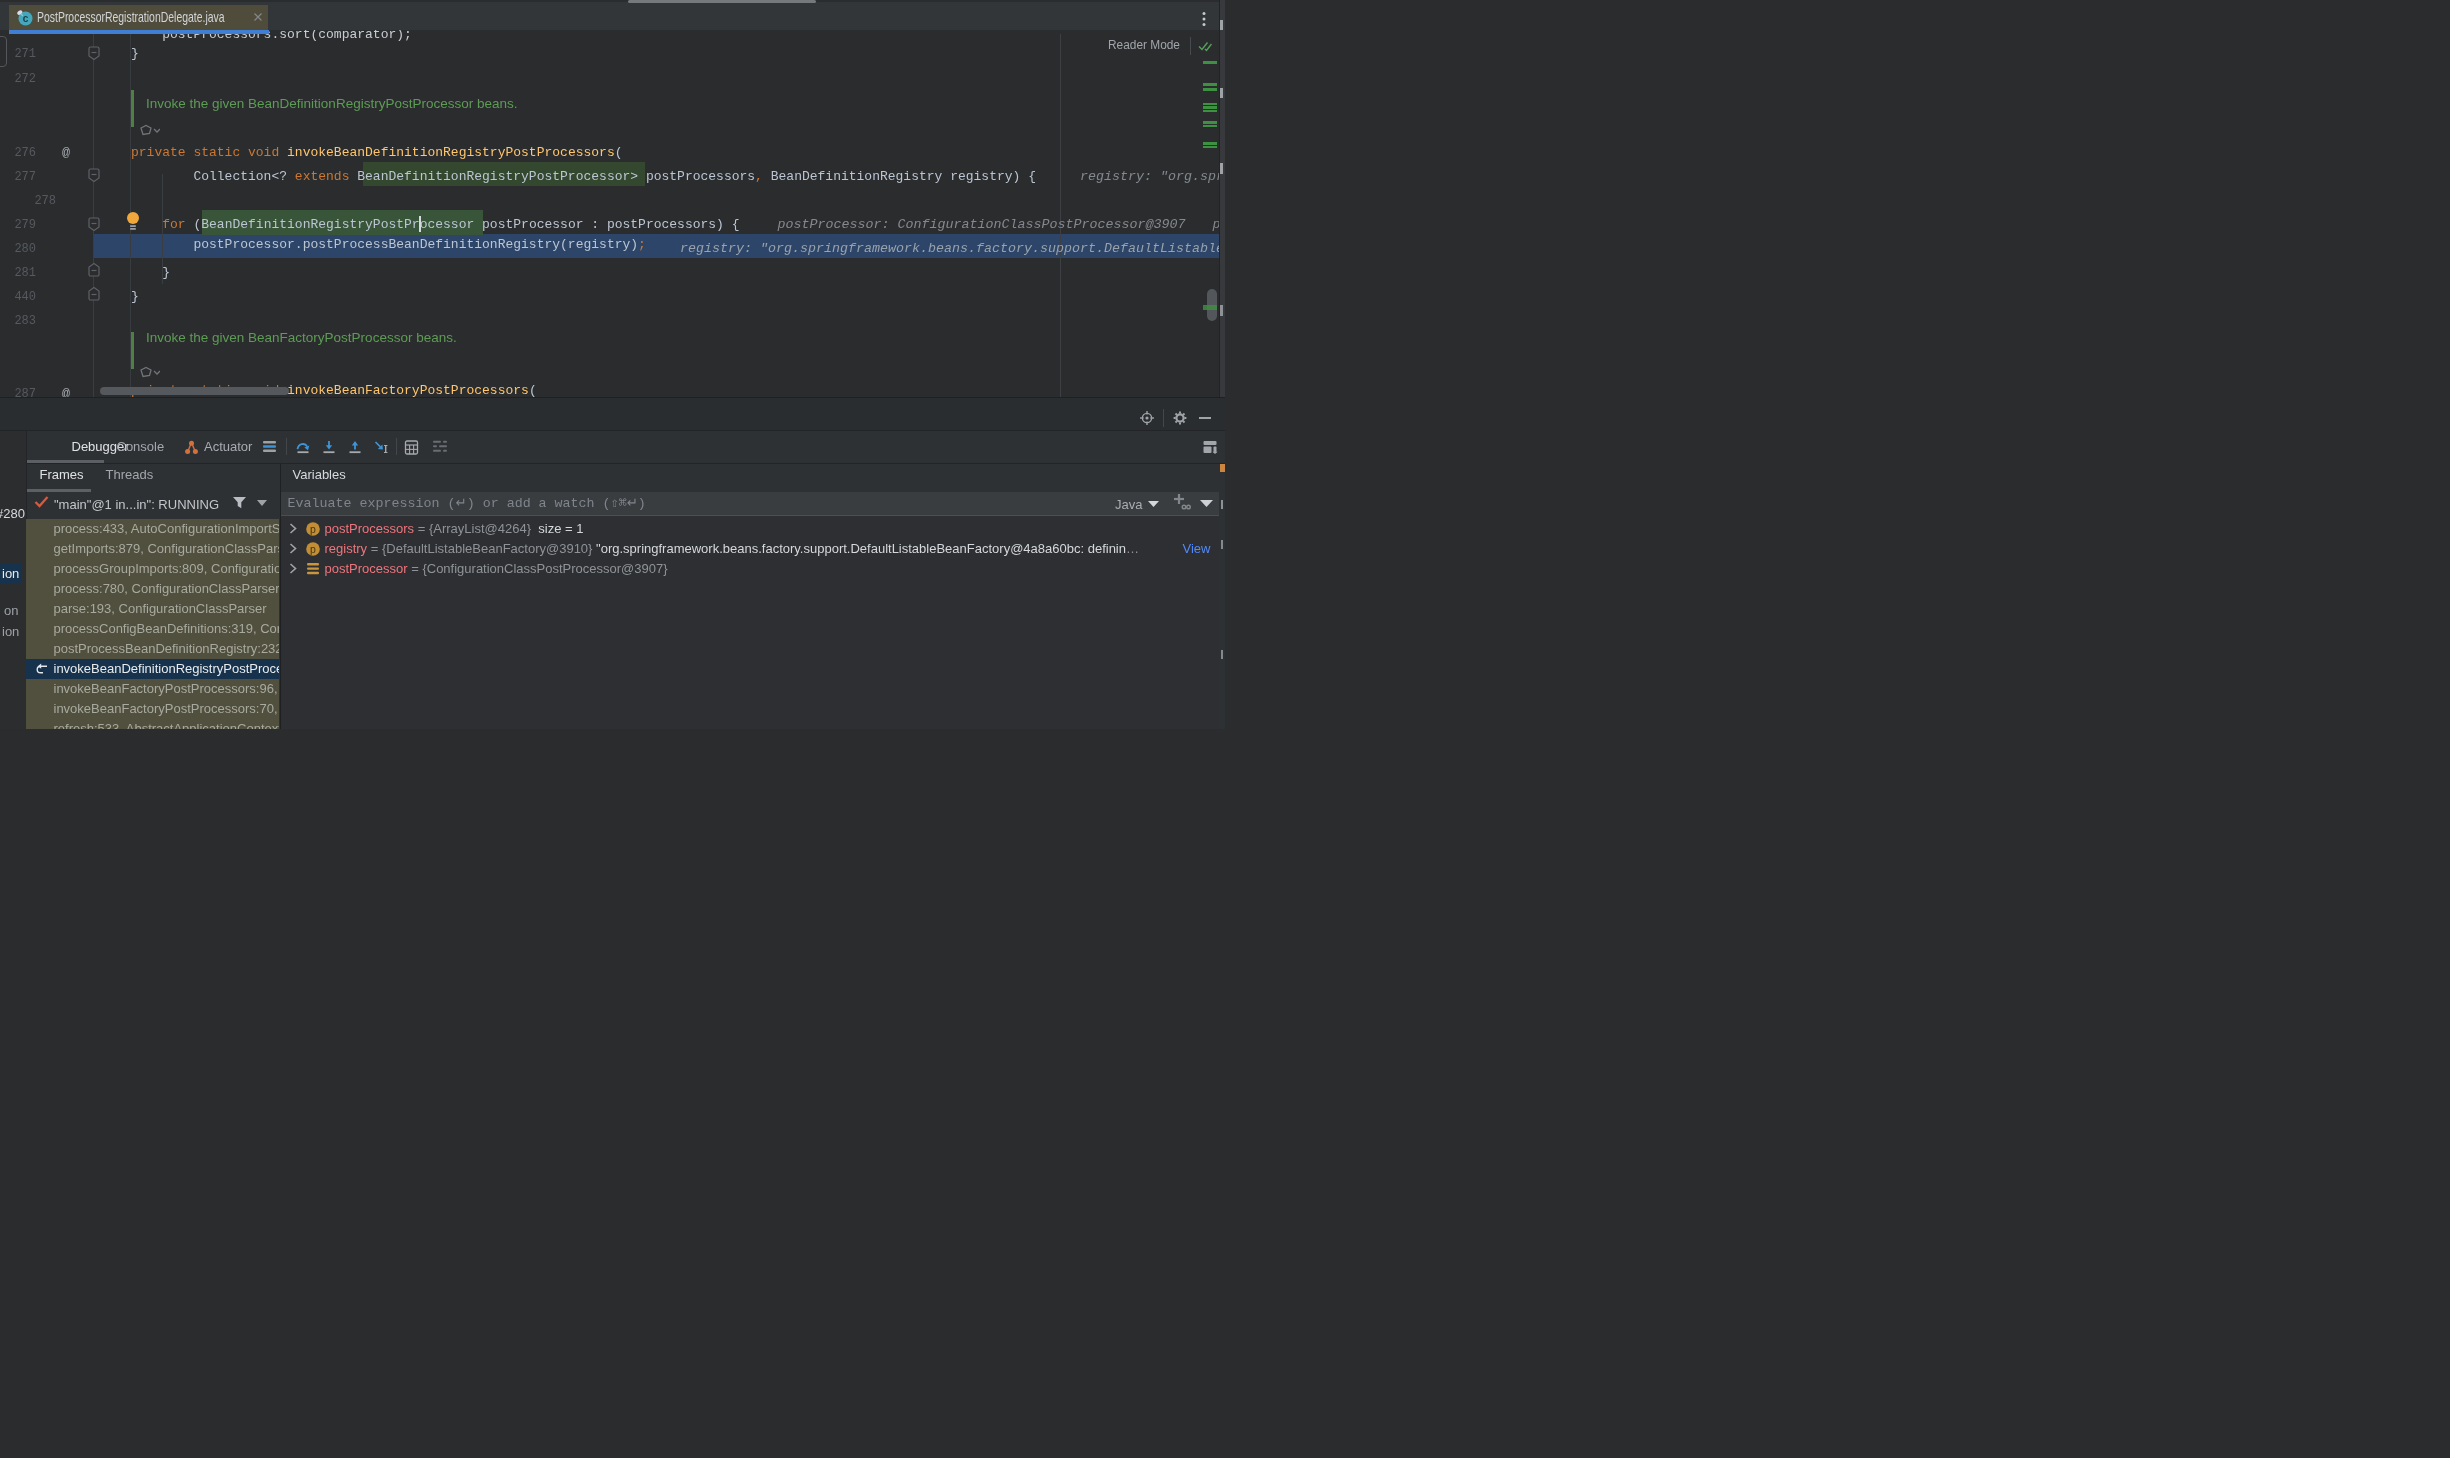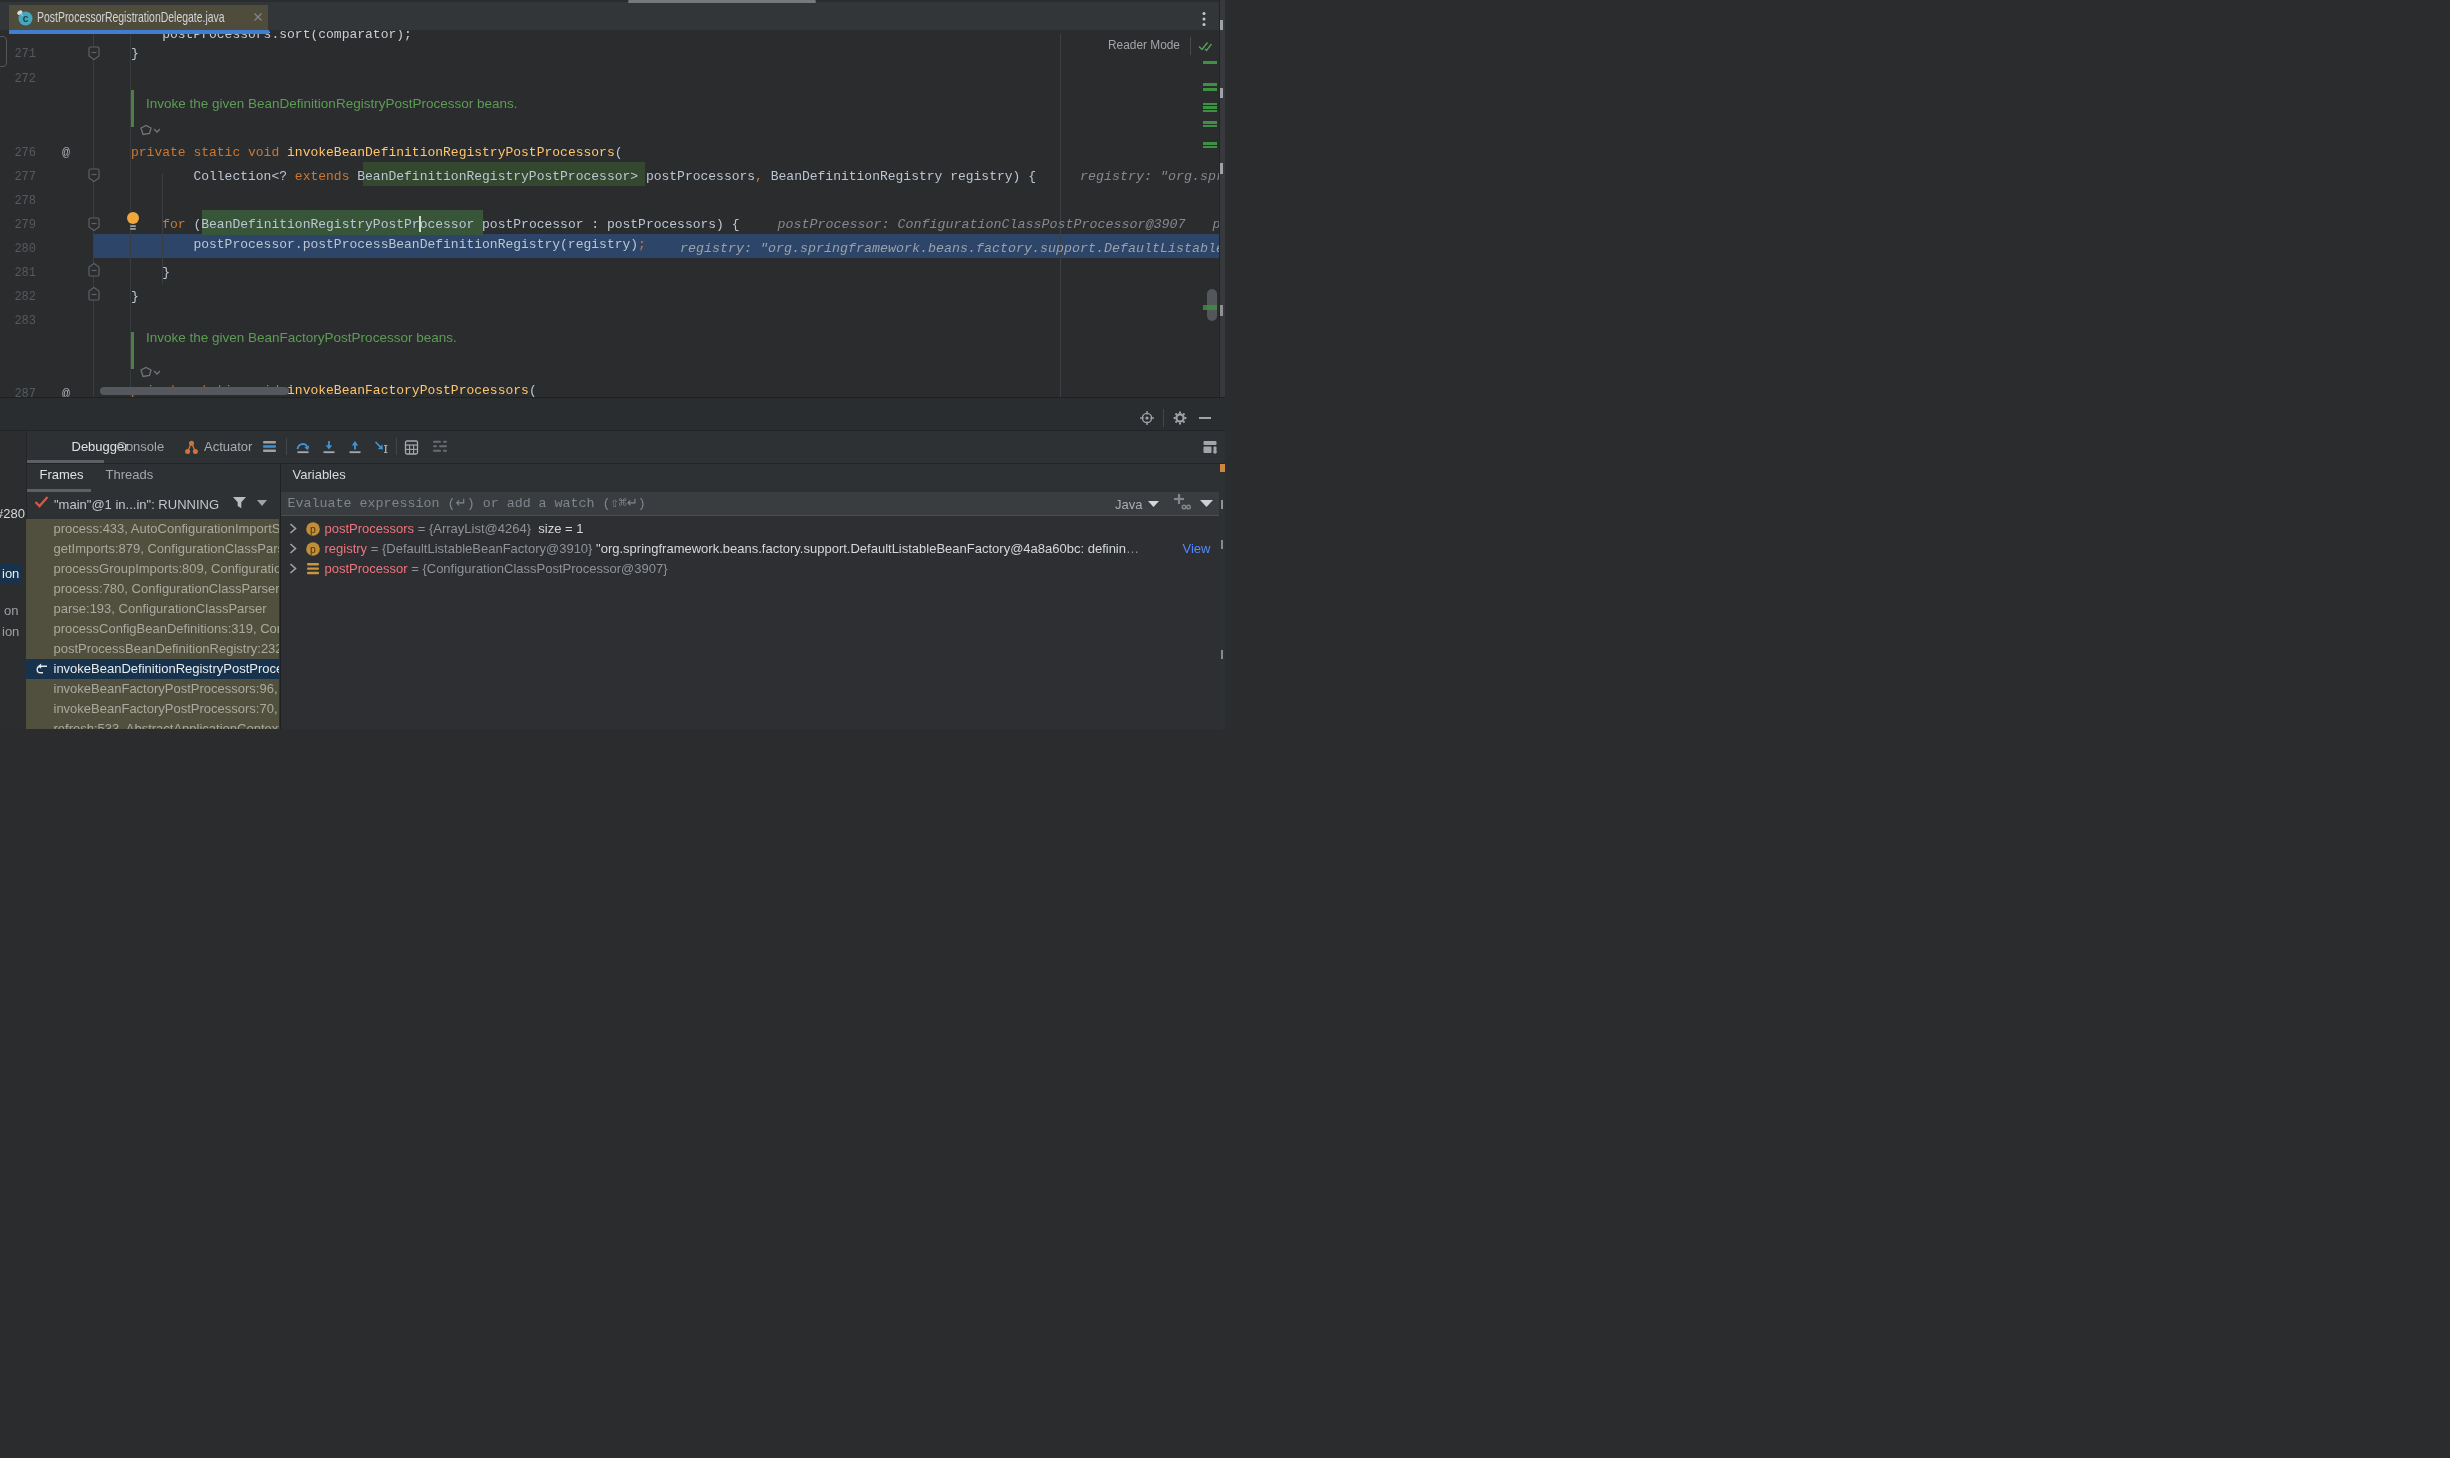--- a/index.html
+++ b/index.html
@@ -61,25 +61,25 @@
 
     <div class="hint" style="left:1080px;top:161.75px;">registry: "org.sprin</div>
     <div class="hint" style="left:777.5px;top:210.25px;">postProcessor: ConfigurationClassPostProcessor@3907</div>
     <div class="hint" style="left:1212.5px;top:210.25px;">p</div>
     <div class="hint" style="left:680px;top:233.75px;color:#98A2AC;">registry: "org.springframework.beans.factory.support.DefaultListable</div>
 
     <div class="ln" style="top:39.25px;">271</div>
     <div class="ln" style="top:63.75px;">272</div>
     <div class="ln" style="top:137.75px;">276</div>
     <div class="ln" style="top:161.75px;">277</div>
-    <div class="ln" style="top:186.25px;">278</div>
+    <div class="ln" style="top:186.25px;padding-left:20px;">278</div>
     <div class="ln" style="top:210.25px;">279</div>
     <div class="ln" style="top:233.75px;">280</div>
     <div class="ln" style="top:257.75px;">281</div>
-    <div class="ln" style="top:281.75px;">282</div>
+    <div class="ln" style="top:281.75px;">440</div>
     <div class="ln" style="top:306.25px;">283</div>
     <div class="ln" style="top:378.75px;">287</div>
 
     <div class="a mono" style="left:62px;top:137.75px;color:#A3A7AC;">@</div>
     <div class="a mono" style="left:62px;top:378.75px;color:#A3A7AC;">@</div>
 
     <div class="a" style="left:100px;top:386.5px;width:189px;height:8px;border-radius:4px;background:#55585C;"></div>
 
     <div class="a" style="left:1108px;top:34.5px;color:#A2A5AB;font-size:12.5px;line-height:20px;white-space:pre;transform:scaleX(.95);transform-origin:0 50%;">Reader Mode</div>
     <div class="a" style="left:1190px;top:36.5px;width:1px;height:18px;background:#474A4E;"></div>

